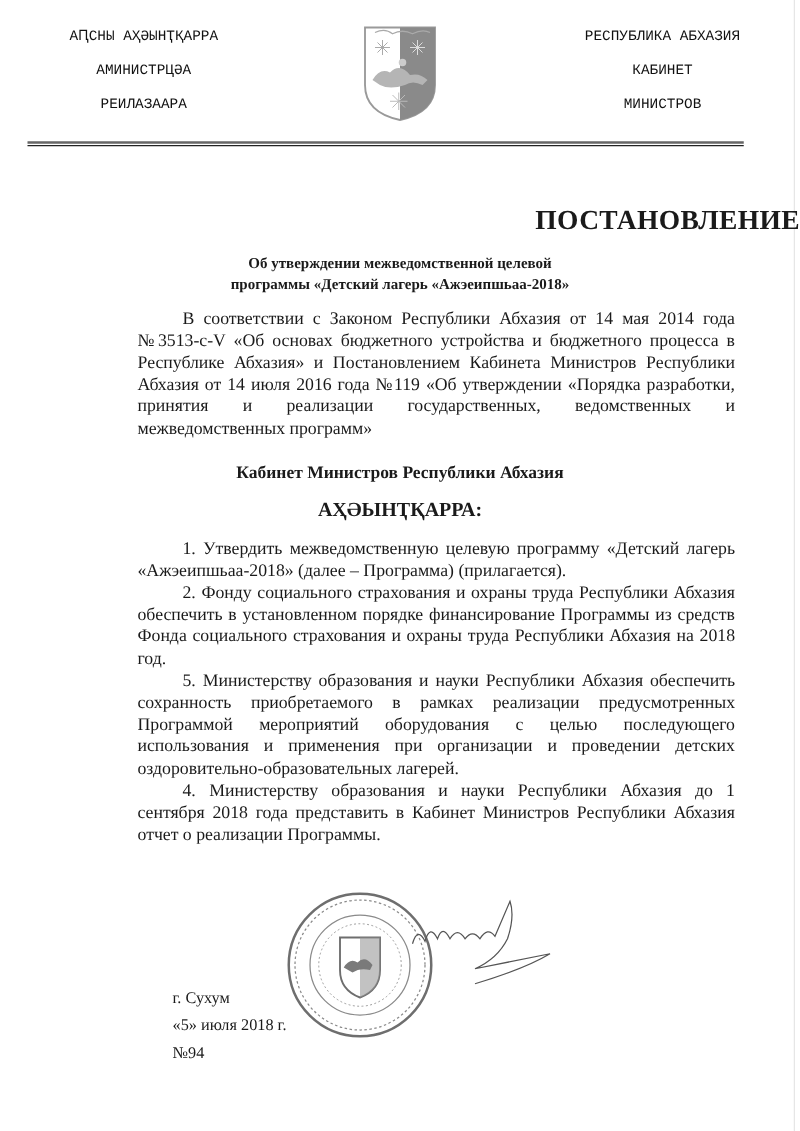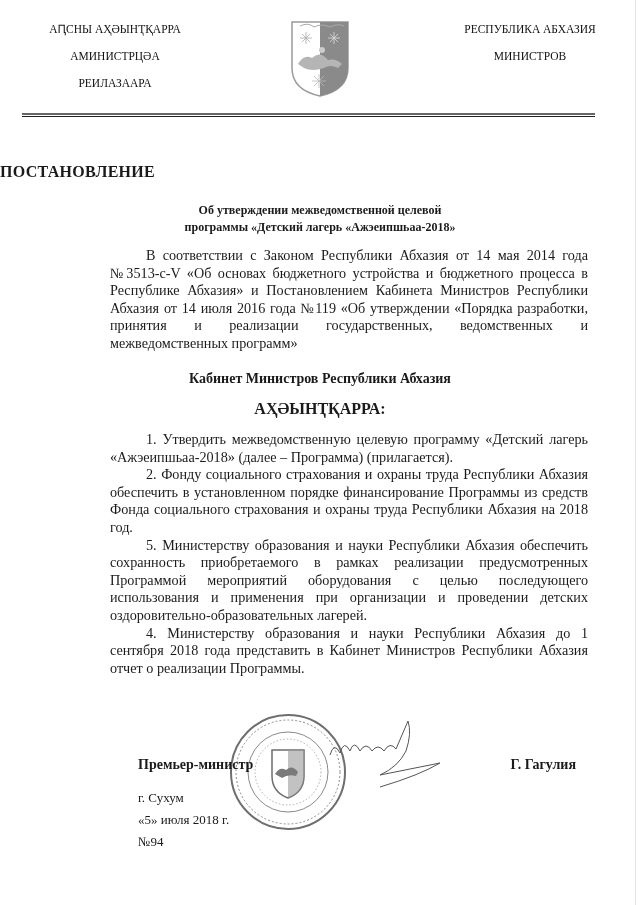--- a/index.html
+++ b/index.html
@@ -1,31 +1,31 @@
 <!DOCTYPE html>
 <html><head>
 <meta charset="utf-8">
 <style>
   html, body { margin: 0; padding: 0; background: #ffffff; }
   body { width: 640px; height: 905px; position: relative; overflow: hidden; font-family: "Liberation Serif", serif; color: #1a1a1a; }
   .page { position: absolute; left: 0; top: 0; width: 640px; height: 905px; background: #fff; }
   .edge-right { position: absolute; right: 4px; top: 0; width: 1px; height: 905px; background: #e6e6e6; }
 
-  .hdr-left, .hdr-right { position: absolute; top: 23px; font-family: Liberation Serif, serif; font-size: 11.5px; color: #111; text-align: center; }
+  .hdr-left, .hdr-right { position: absolute; top: 23px; font-family: Liberation Mono, monospace; font-size: 11.5px; color: #111; text-align: center; }
   .hdr-left { left: 30px; width: 170px; }
   .hdr-right { left: 440px; width: 180px; }
   .hdr-line { height: 13px; line-height: 13px; margin-bottom: 14px; }
 
   .emblem { position: absolute; left: 290px; top: 20px; width: 60px; height: 78px; }
 
   .rule { position: absolute; left: 22px; width: 573px; }
   .rule.r1 { top: 113px; height: 2px; background: #666; }
   .rule.r2 { top: 116px; height: 1px; background: #222; }
 
-  .title { position: absolute; left: 0; width: 640px; top: 163px; text-align: left; font-weight: bold; font-size: 16px; letter-spacing: 0.3px; }
+  .title { position: absolute; left: 0; width: 640px; top: 163px; text-align: right; font-weight: bold; font-size: 22px; letter-spacing: 0.3px; }
   .subtitle { position: absolute; left: 120px; width: 400px; top: 202px; text-align: center; font-weight: bold; font-size: 12px; line-height: 17px; }
 
   .body-text { position: absolute; left: 110px; width: 478px; font-size: 14.2px; line-height: 17.6px; text-align: justify; }
   .para { text-indent: 36px; margin: 0; }
   .preamble { top: 247px; }
 
   .center-bold { position: absolute; left: 0; width: 640px; text-align: center; font-weight: bold; }
   .cabinet { top: 371px; font-size: 14px; }
   .decrees { top: 400px; font-size: 16px; }
 
@@ -78,20 +78,21 @@
           <line x1="24" y1="56" x2="34" y2="66"></line>
           <line x1="34" y1="56" x2="24" y2="66"></line>
           <line x1="29" y1="54" x2="29" y2="68"></line>
           <line x1="22" y1="61" x2="36" y2="61"></line>
         </g>
     </svg>
   </div>
 
   <div class="hdr-right">
     <div class="hdr-line">РЕСПУБЛИКА АБХАЗИЯ</div>
+    <div class="hdr-line">КАБИНЕТ</div>
     <div class="hdr-line">МИНИСТРОВ</div>
   </div>
 
   <div class="rule r1"></div>
   <div class="rule r2"></div>
 
   <div class="title">ПОСТАНОВЛЕНИЕ</div>
   <div class="subtitle">
     <div>Об утверждении межведомственной целевой</div>
     <div>программы «Детский лагерь «Ажэеипшьаа-2018»</div>
@@ -122,21 +123,17 @@
       <path d="M47 62 Q52 54 58 58 Q64 52 70 60 L68 64 Q60 62 54 66 Z" fill="#7a7a7a"></path>
     </svg>
   </div>
 
   <div class="signature">
     <svg width="150" height="80" viewBox="0 0 150 80">
       <path d="M10 40 Q14 26 20 38 Q24 24 30 36 Q34 24 40 36 Q46 26 52 36 Q58 28 64 36 Q70 26 76 34 Q82 20 88 6 Q92 18 86 36 Q78 52 60 60 Q90 54 120 48 Q100 60 60 72" fill="none" stroke="#555" stroke-width="1"></path>
     </svg>
   </div>
 
-  <div class="sign-row">
-    <span class="sign-title">Премьер-министр</span>
-    <span class="sign-name">Г. Гагулия</span>
-  </div>
 
   <div class="place p1">г. Сухум</div>
   <div class="place p2">«5» июля 2018 г.</div>
   <div class="place p3">№94</div>
 </div>
 
 </body></html>

